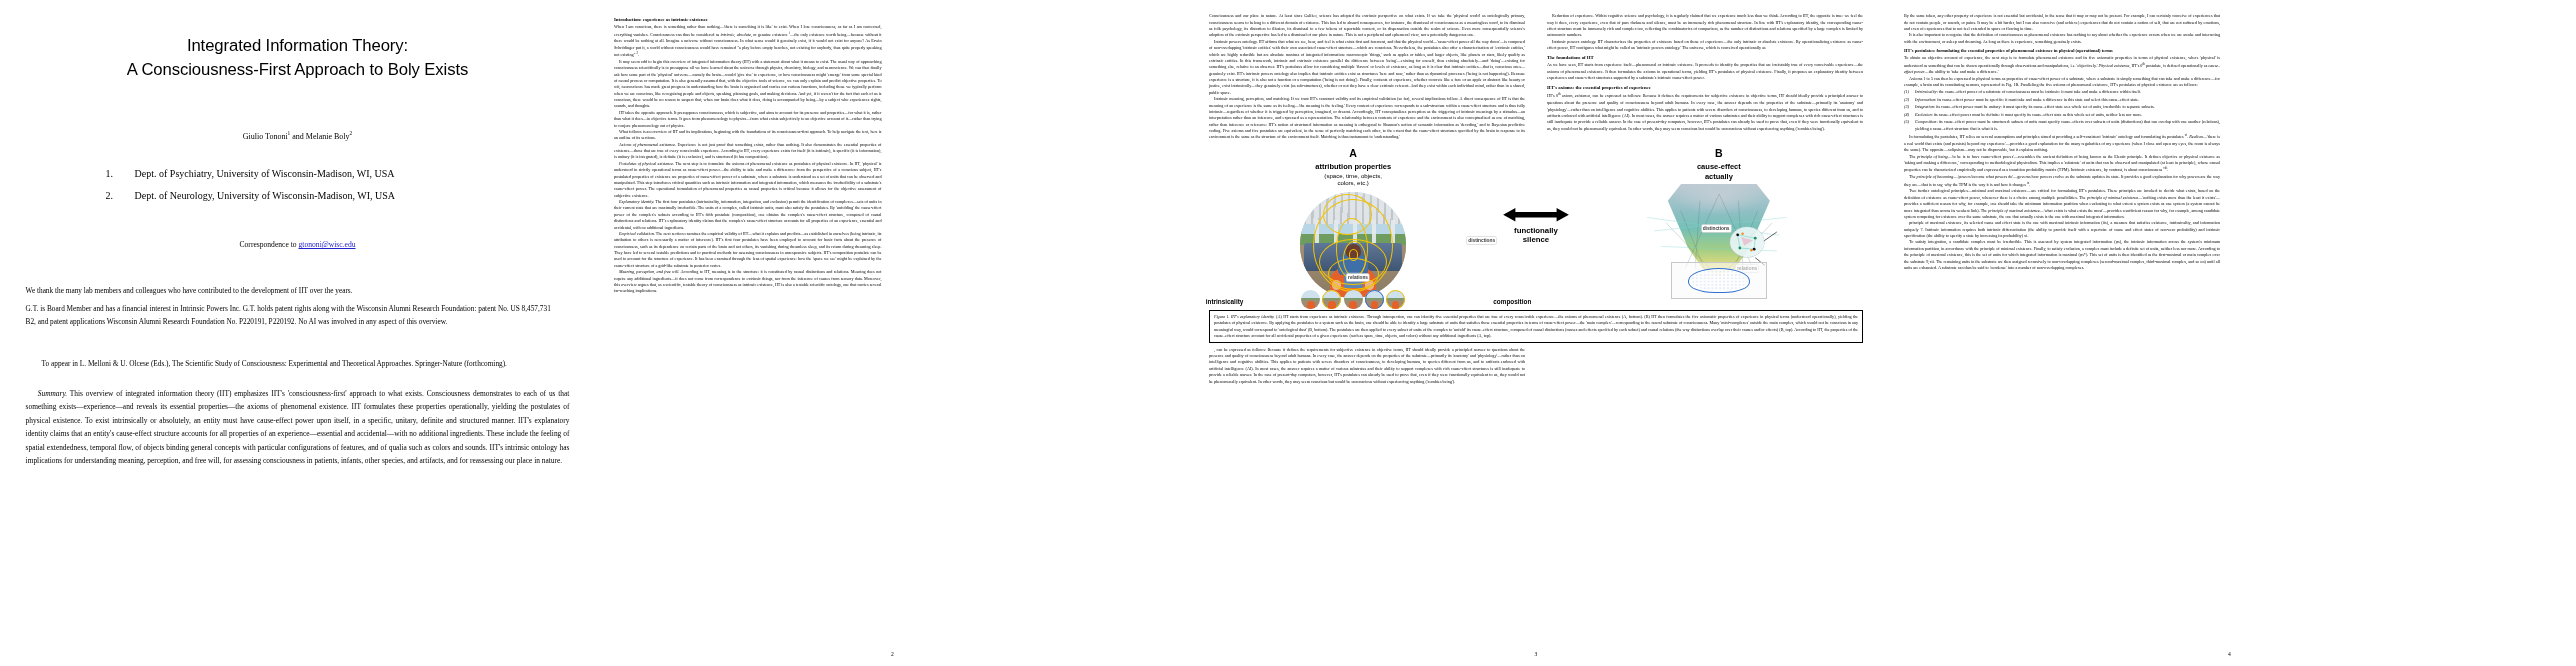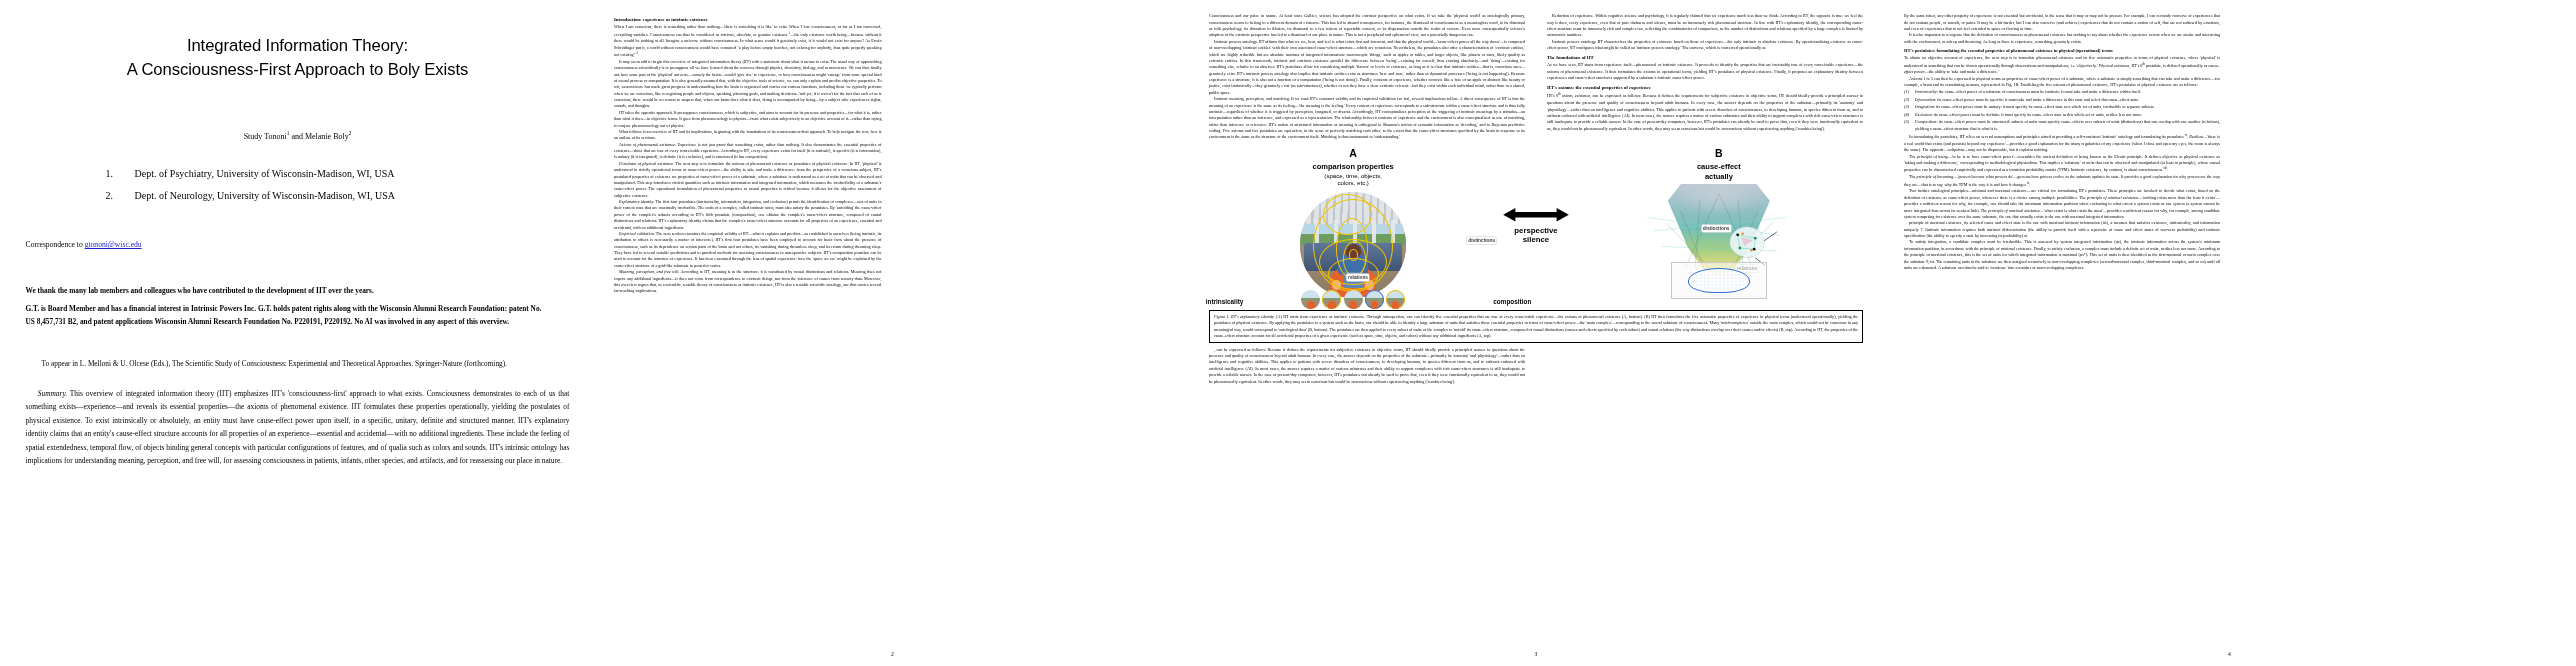--- a/index.html
+++ b/index.html
@@ -69,36 +69,36 @@
     font-size: 10px;
     line-height: 2.15;
   }
   .affil-list li {
     padding-left: 109px;
     text-indent: -14.5px;
   }
   .affil-num { display: inline-block; width: 14.5px; }
 
   .corr {
-    text-align: left;
+    text-align: center;
     font-size: 7.6px;
     margin-top: 34px;
   }
   .corr-mail {
     color: #2222cc;
     text-decoration: underline;
   }
 
   .ack {
     font-size: 7.3px;
     line-height: 1.78;
     margin-top: 36px;
     text-align: left;
   }
-  .ack p { margin: 0 17px 5px 0; font-weight: bold; }
+  .ack p { margin: 0 17px 5px 0; }
 
   .pubnote {
     font-size: 7.3px;
     line-height: 1.72;
     margin-top: 29px;
   }
   .pubnote p { margin: 16px; }
 
   .summary {
     font-size: 7.4px;
@@ -414,21 +414,21 @@
   <section class="page p1">
 
     <div class="title-block">
       <div class="doc-title">
         <span>Integrated Information Theory:</span><br>
         <span>A Consciousness-First Approach to Boly Exists</span>
       </div>
     </div>
 
     <div class="authors">
-      <span>Study Tononi</span><sup>1</sup><span> and Melanie Boly</span><sup>2</sup>
+      <span>Giulio Tononi</span><sup>1</sup><span> and Melanie Boly</span><sup>2</sup>
     </div>
 
     <ul class="affil-list">
       <li>
         <span class="affil-num">1.</span><span>Dept. of Psychiatry, University of Wisconsin-Madison, WI, USA</span>
       </li>
       <li>
         <span class="affil-num">2.</span><span>Dept. of Neurology, University of Wisconsin-Madison, WI, USA</span>
       </li>
     </ul>
@@ -490,21 +490,21 @@
       <p class="noindent">As we have seen, IIT starts from experience itself—phenomenal or intrinsic existence. It proceeds to identify the properties that are irrefutably true of every conceivable experience—the axioms of phenomenal existence. It then formulates the axioms in operational terms, yielding IIT's postulates of physical existence. Finally, it proposes an explanatory identity between experiences and cause-effect structures supported by a substrate's intrinsic cause-effect power.</p>
 
       <h2>IIT's axioms: the essential properties of experience</h2>
       <p class="noindent"><span>IIT's 0</span><sup>th</sup><span> axiom, </span><i>existence</i><span>, can be expressed as follows: Because it defines the requirements for subjective existence in objective terms, IIT should ideally provide a principled answer to questions about the presence and quality of consciousness beyond adult humans. In every case, the answer depends on the properties of the substrate—primarily its 'anatomy' and 'physiology'—rather than on intelligence and cognitive abilities. This applies to patients with severe disorders of consciousness, to developing humans, to species different from us, and to artifacts endowed with artificial intelligence (AI). In most cases, the answer requires a matter of various substrates and their ability to support complexes with rich cause-effect structures is still inadequate to provide a reliable answer. In the case of present-day computers, however, IIT's postulates can already be used to prove that, even if they were functionally equivalent to us, they would not be phenomenally equivalent. In other words, they may seem conscious but would be unconscious without experiencing anything ('zombies being').</span></p>
 
       <div class="figure-wrap">
         <div class="figure-panels">
 
           <div class="panel">
             <div class="panel-letter">A</div>
-            <div class="panel-title">comparison properties</div>
+            <div class="panel-title">attribution properties</div>
             <div class="panel-sub" style="white-space:pre-line">(space, time, objects,
 colors, etc.)</div>
 
             <div class="sphere-area">
               <div class="sphere">
                 <div class="ceiling"></div>
                 <div class="window"></div>
                 <div class="pillars"></div>
                 <div class="floor"></div>
                 <div class="mat"></div>
@@ -538,21 +538,21 @@
               <div class="axiom-label" style="left:-3.3px;bottom:-1.1px;">intrinsicality</div>
               <div class="axiom-label" style="right:-34px;bottom:-1.1px;">composition</div>
             </div>
           </div>
 
           <div class="mid">
             <svg class="dblarrow" viewBox="0 0 118 28">
               <polygon points="0,14 22,2 22,9 96,9 96,2 118,14 96,26 96,19 22,19 22,26" fill="#000"></polygon>
             </svg>
             <div class="mid-label">
-              <span>perspective</span><br>
+              <span>functionally</span><br>
               <span>silence</span>
             </div>
           </div>
 
           <div class="panel">
             <div class="panel-letter">B</div>
             <div class="panel-title">
               <span>cause-effect</span><br>
               <span>actually</span>
             </div>

